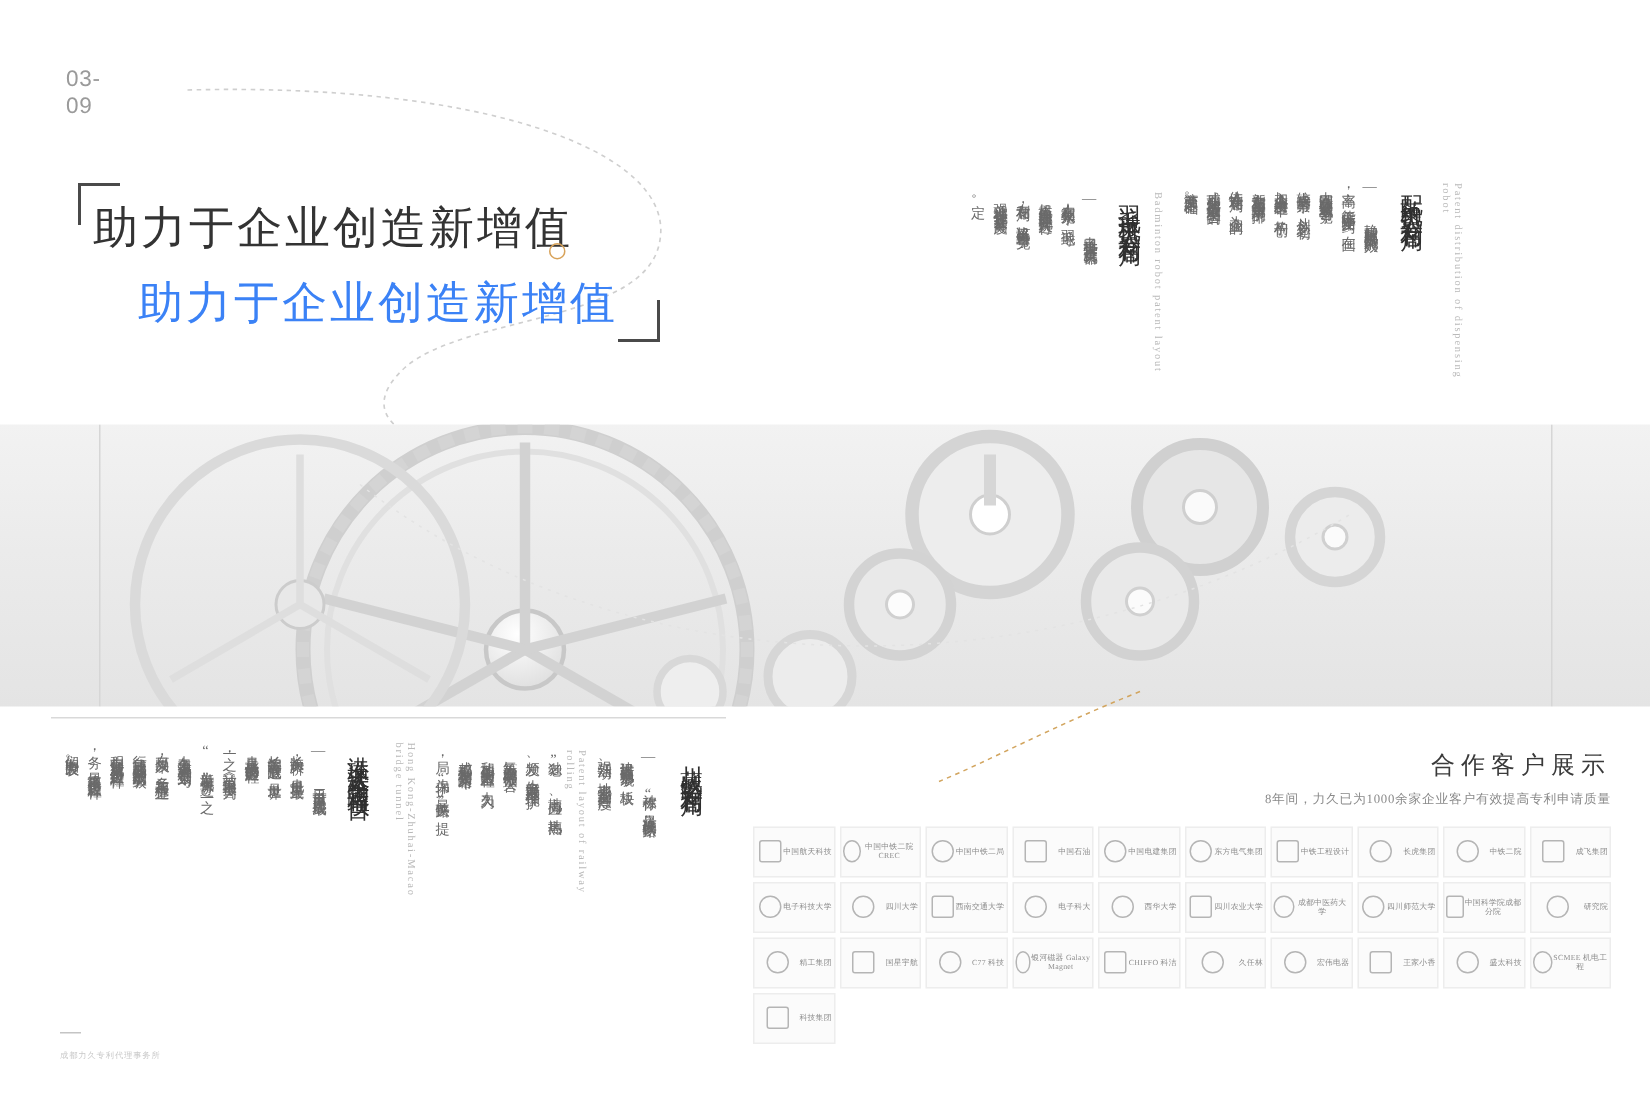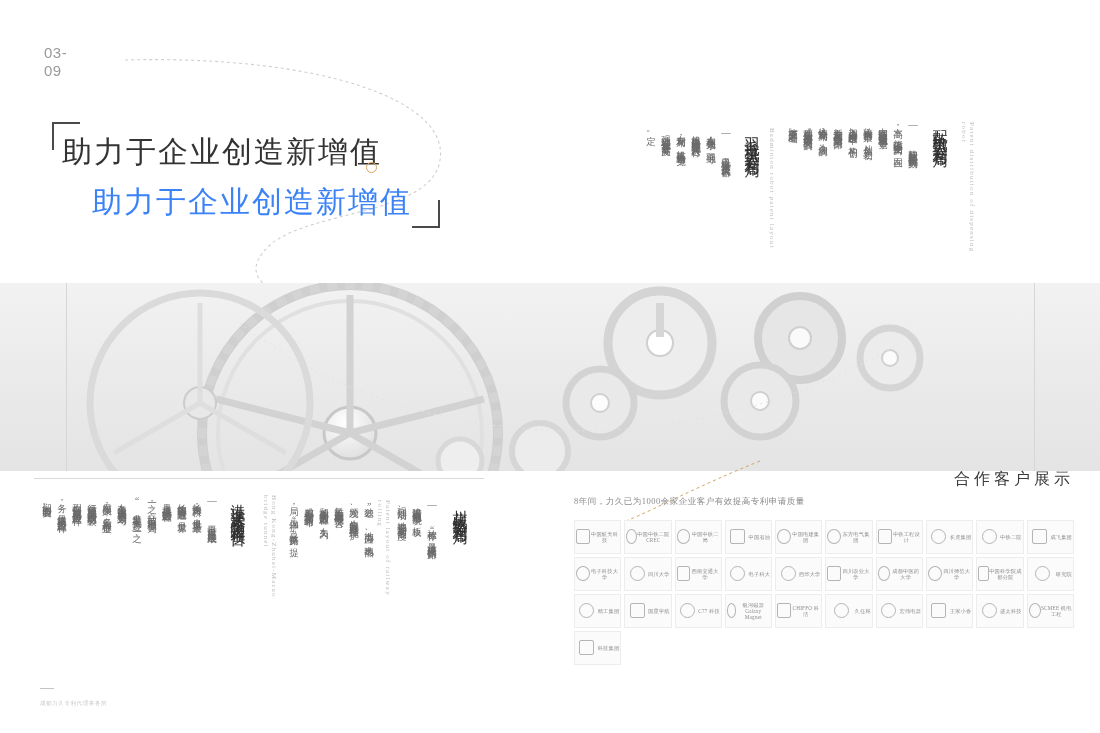--- a/index.html
+++ b/index.html
@@ -142,31 +142,32 @@
     position: absolute;
     left: 34px;
     top: 478px;
     width: 450px;
     height: 1px;
     background: #d9d9d9;
   }
   .clients {
     position: absolute;
     right: 26px;
-    top: 469px;
-    width: 500px;
+    top: 500px;
+    width: 572px;
   }
   .clients-title {
     text-align: right;
     font-size: 16px;
     letter-spacing: 4px;
     color: #3a3a3a;
     font-family: "Liberation Serif", serif;
   }
   .clients-sub {
+    text-align: right;
     font-size: 8.5px;
     color: #8a8a8a;
     margin-top: 6px;
     letter-spacing: 0.5px;
   }
   .logo-grid {
     margin-top: 12px;
     display: grid;
     grid-template-columns: repeat(10, 1fr);
     grid-auto-rows: 34px;

